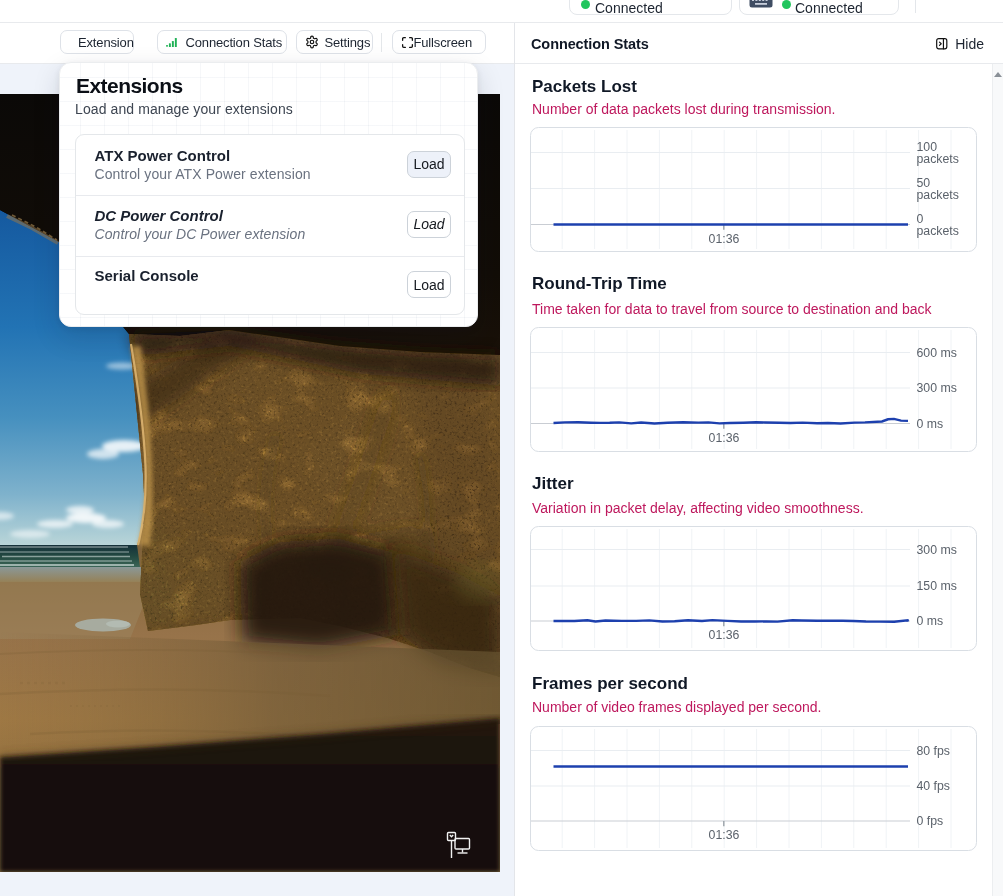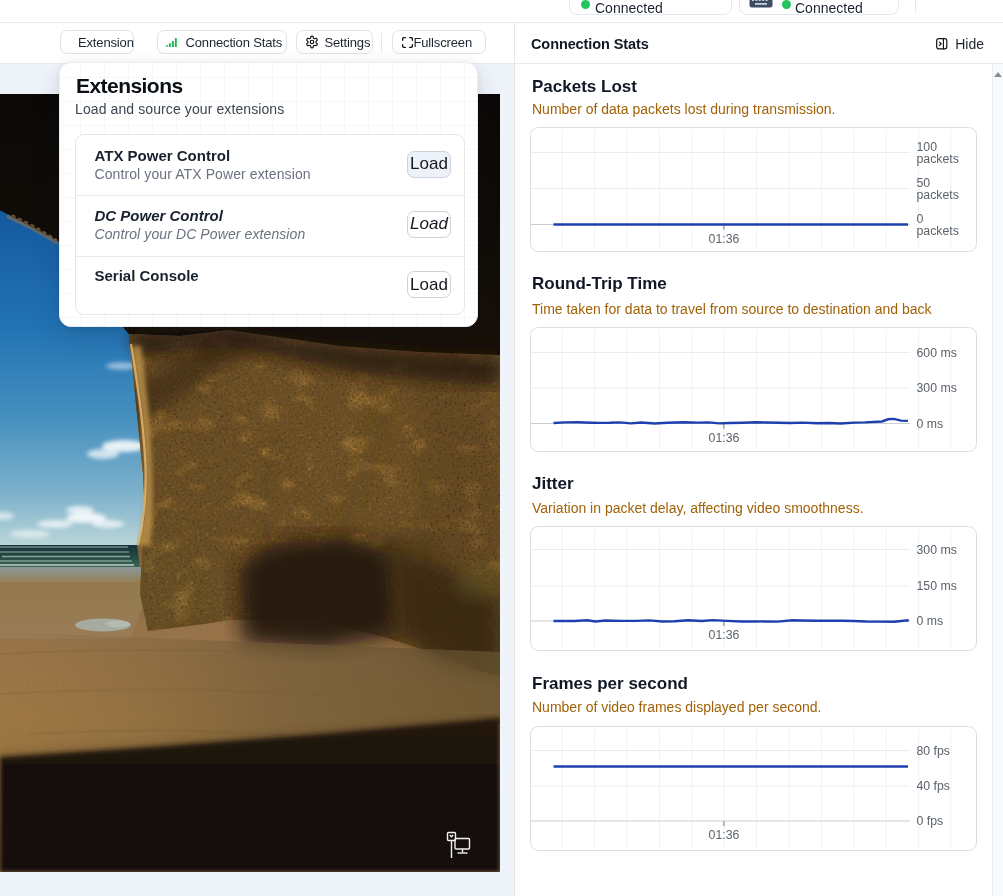--- a/index.html
+++ b/index.html
@@ -21,39 +21,39 @@
   .tbtn svg { display:block; }
   #vsep { left:381px; top:33px; width:1px; height:19px; background:#e4e7ea; }
 
   
   #sidebar { left:515px; top:23px; width:488px; height:873px; background:#fff; }
   #sbdivider { left:514px; top:23px; width:1px; height:873px; background:#e3e5e9; }
   #sbheader { left:515px; top:23px; width:488px; height:41px; background:#fff; border-bottom:1px solid #e8eaed; }
   #sbtitle { position:absolute; left:16px; top:12.5px; font-size:14.5px; letter-spacing:-0.1px; font-weight:bold; color:#101826; }
   #hidebtn { position:absolute; right:19px; top:13px; display:flex; align-items:center; font-size:14px; color:#1c2430; }
   .sectitle { position:absolute; left:17px; font-size:17px; font-weight:bold; color:#101826; }
-  .secdesc { position:absolute; left:17px; font-size:14px; color:#a16207; }
+  .secdesc { position:absolute; left:17px; font-size:14px; color:#be185d; }
   .chartbox { position:absolute; left:15px; width:447px; height:125px; }
 
   
   #sbar { left:992px; top:64px; width:11px; height:832px; background:#f8f9fa; border-left:1px solid #eceef0; }
   #sbarrow { position:absolute; left:1px; top:8px; width:0; height:0; border-left:4px solid transparent; border-right:4px solid transparent; border-bottom:5px solid #8a9097; }
 
   
   #popover { left:59px; top:62px; width:419px; height:265px; background:#fff; border:1px solid #ebedef; border-radius:12px;
     box-shadow:0 10px 28px rgba(20,30,50,.14), 0 2px 8px rgba(20,30,50,.08);
     background-image:linear-gradient(to right, rgba(90,110,150,.055) 1px, transparent 1px), linear-gradient(to bottom, rgba(90,110,150,.055) 1px, transparent 1px);
     background-size:24px 24px; background-position:-4px -10px; }
   #poptitle { position:absolute; left:16px; top:69px; font-size:21px; font-weight:bold; color:#0b0f16; letter-spacing:-0.55px;}
   #popsub { position:absolute; left:15px; top:99px; font-size:14px; letter-spacing:0.1px; color:#3d4551; }
   #popcard { position:absolute; left:15px; top:71px; width:390px; height:181px; background:#fff; border:1px solid #e4e7ea; border-radius:9px; }
   .prow { position:absolute; left:0; width:100%; height:60.3px; }
   .prow .rt { position:absolute; left:18.5px; top:11.5px; font-size:15px; font-weight:bold; color:#1a212e; }
   .prow .rd { position:absolute; left:18.5px; top:31px; font-size:14px; letter-spacing:0.1px; color:#6a7280; }
-  .loadbtn { position:absolute; right:13px; top:15.5px; width:44px; height:27px; border:1px solid #ccd2d9; border-radius:7px; background:#fff; font-size:17px; color:#15191f; display:flex; align-items:center; justify-content:center; font-family:"Liberation Sans",sans-serif; }
+  .loadbtn { position:absolute; right:13px; top:15.5px; width:44px; height:27px; border:1px solid #ccd2d9; border-radius:7px; background:#fff; font-size:14px; color:#15191f; display:flex; align-items:center; justify-content:center; font-family:"Liberation Sans",sans-serif; }
   .pdiv { position:absolute; left:0; width:100%; height:1px; background:#e8eaee; }
 </style>
 </head>
 <body>
 
 <div id="tophdr" class="abs">
   <div class="badge" style="left:569px; width:163px;">
     <div class="dot" style="left:11px;"></div>
     <div class="btxt" style="left:25px;">Connected</div>
   </div>
@@ -382,21 +382,21 @@
 <text x="386.5" y="64.4" font-size="12.3" fill="#5b626b" font-family="Liberation Sans, sans-serif">40 fps</text>
 <text x="386.5" y="99.4" font-size="12.3" fill="#5b626b" font-family="Liberation Sans, sans-serif">0 fps</text>
 </svg>
 
 <div id="sbar" class="abs">
     <div id="sbarrow"></div>
   </div>
 
 <div id="popover" class="abs">
   <div id="poptitle" style="top:11px;">Extensions</div>
-  <div id="popsub" style="top:37.5px;">Load and source your extensions</div>
+  <div id="popsub" style="top:37.5px;">Load and manage your extensions</div>
   <div id="popcard">
     <div class="prow" style="top:0;">
       <div class="rt">ATX Power Control</div>
       <div class="rd">Control your ATX Power extension</div>
       <div class="loadbtn" style="background:#edf1f9;">Load</div>
     </div>
     <div class="pdiv" style="top:60.3px;"></div>
     <div class="prow" style="top:60.3px;font-style:italic;">
       <div class="rt">DC Power Control</div>
       <div class="rd">Control your DC Power extension</div>

